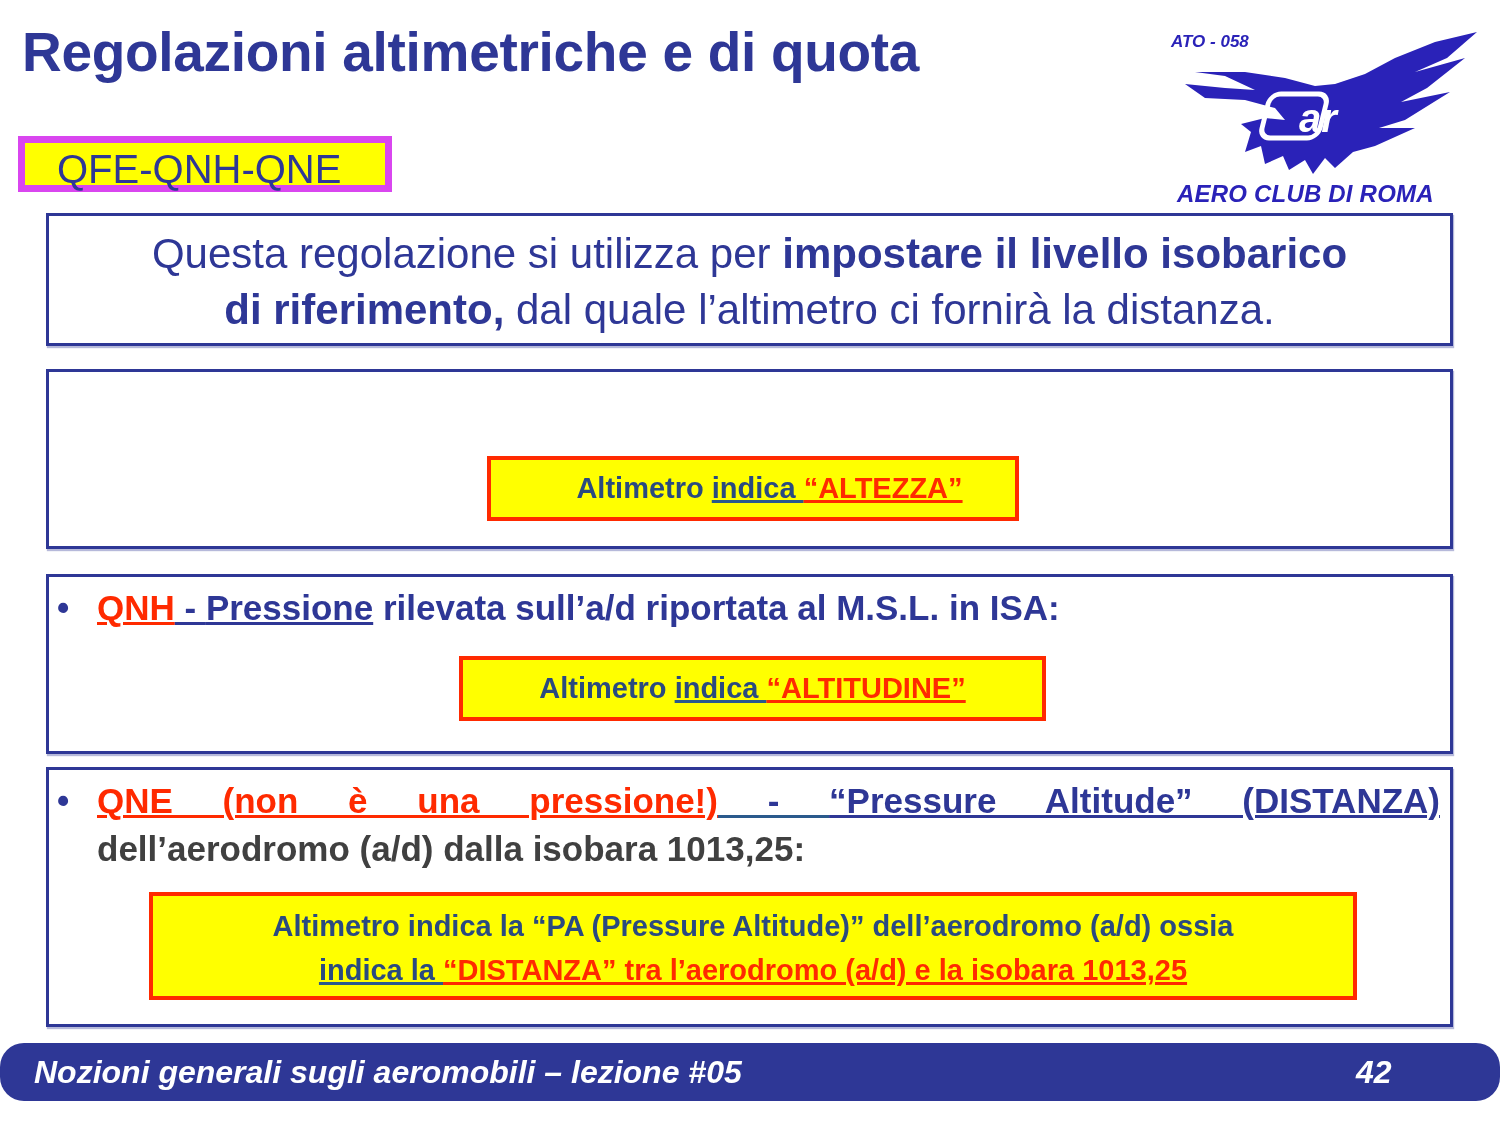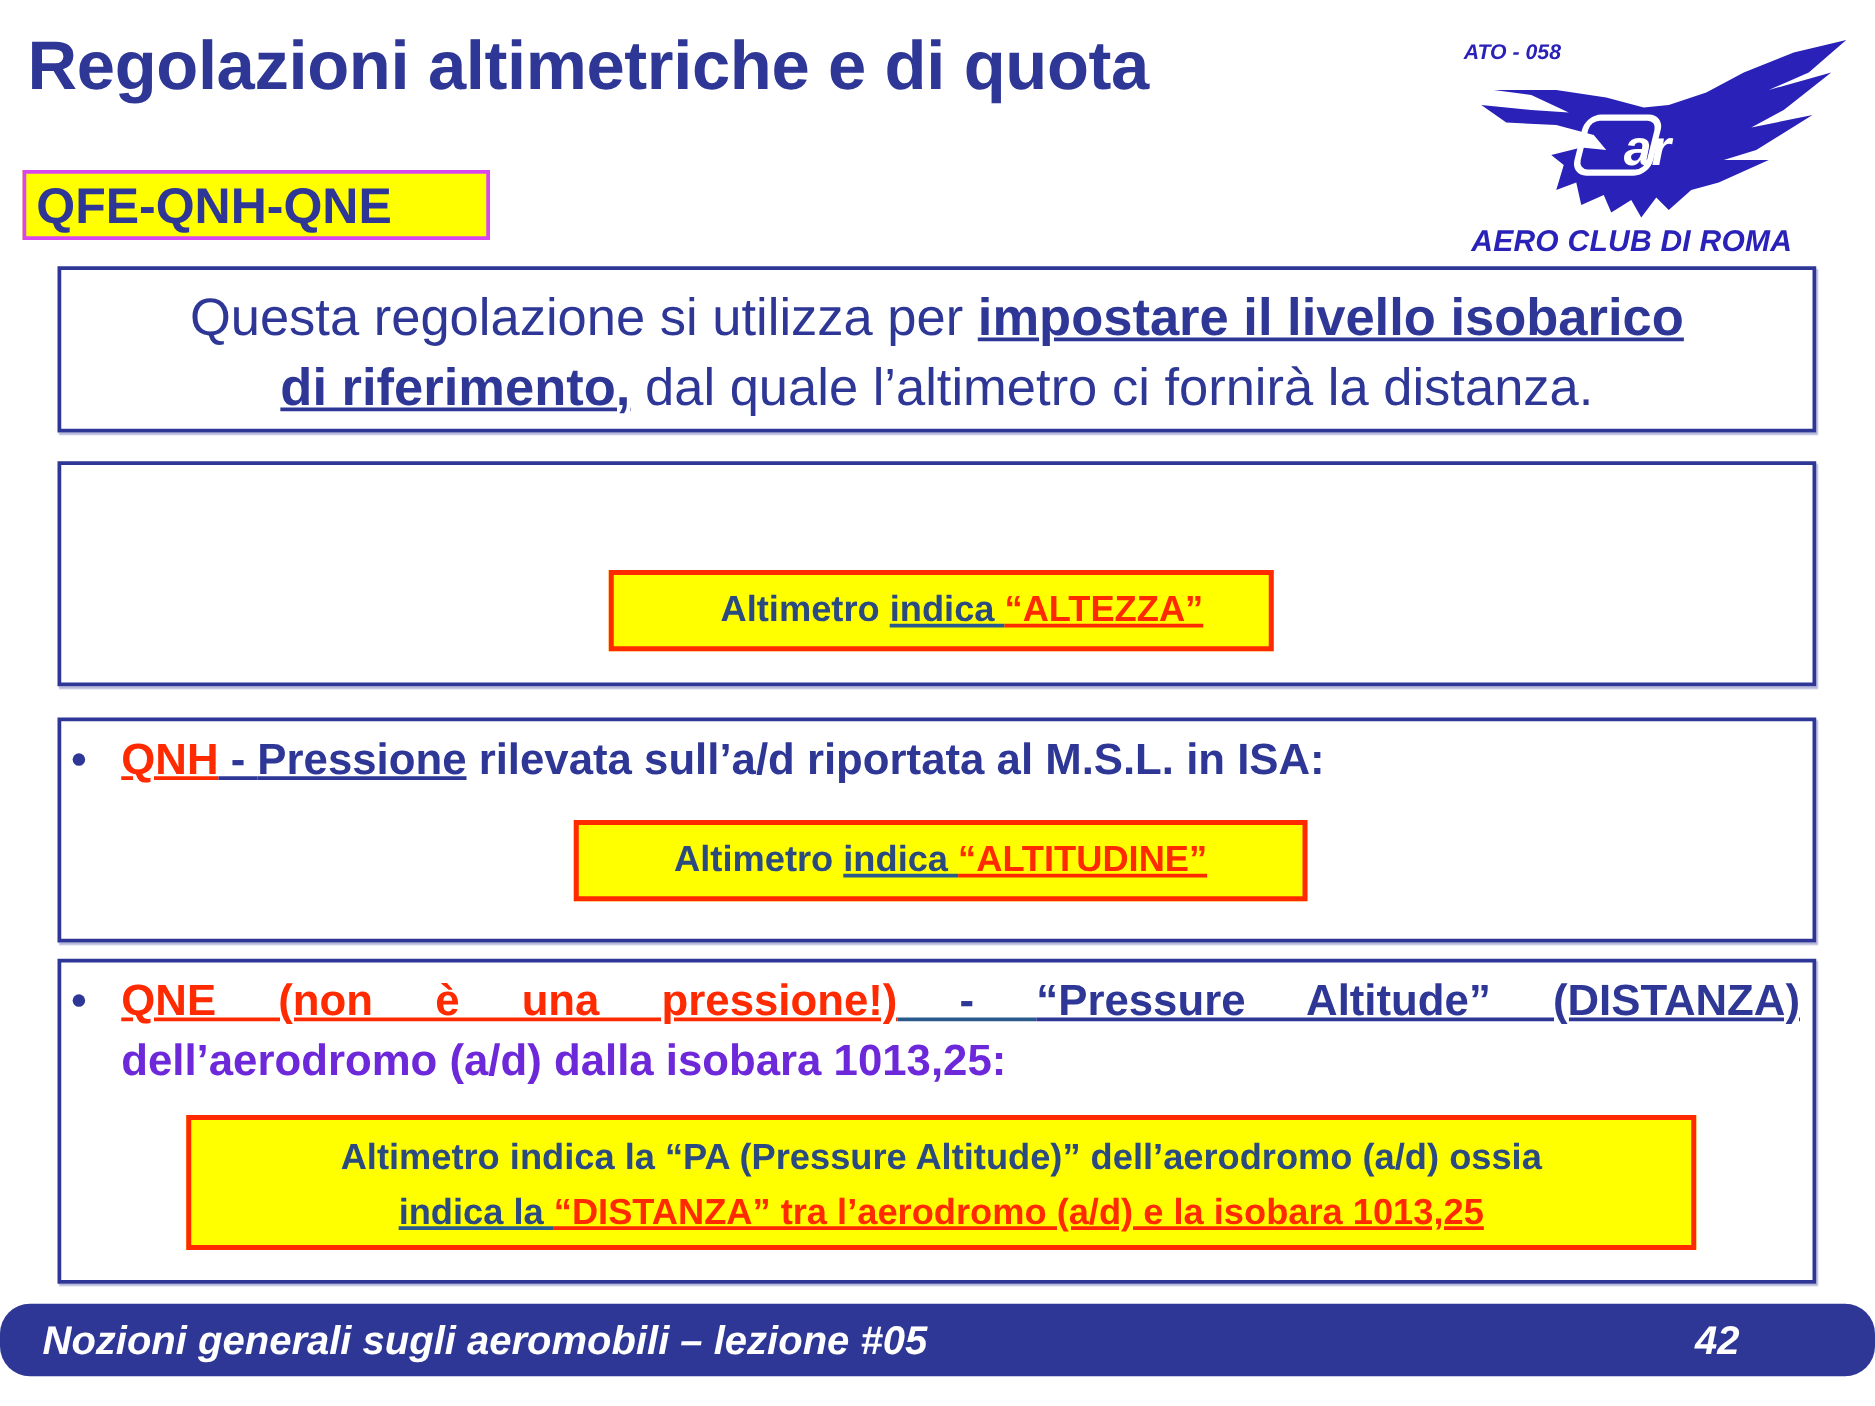--- a/index.html
+++ b/index.html
@@ -9,63 +9,63 @@
     font-family:"Liberation Sans", sans-serif;
     color:#2e3796;
   }
   .title {
     position:absolute; left:22px; top:20px;
     font-size:55px; font-weight:bold; color:#2e3796; letter-spacing:-0.3px;
     white-space:nowrap;
   }
   .tag {
     position:absolute; left:18px; top:136px; width:374px; height:56px;
-    background:#ffff00; border:3px solid #d946ef; box-sizing:border-box;
-    font-size:40px; font-weight:bold; color:#2e3796;
-    padding-left:8px; line-height:52px; white-space:nowrap;
+    background:#ffff00; border:7px solid #d946ef; box-sizing:border-box;
+    font-size:40px; font-weight:normal; color:#2e3796;
+    padding-left:32px; line-height:52px; white-space:nowrap;
   }
   .logo { position:absolute; left:1165px; top:28px; width:320px; height:180px; }
   .logo-ato {
     position:absolute; left:6px; top:4px; font-size:17px; font-weight:bold; font-style:italic;
     color:#2a22b8; white-space:nowrap;
   }
   .logo-name {
     position:absolute; left:12px; top:152px; font-size:24px; font-weight:bold; font-style:italic;
     color:#2a22b8; white-space:nowrap; letter-spacing:0.2px;
   }
   .logo svg { position:absolute; left:0; top:0; }
 
   .box {
     position:absolute; box-sizing:border-box; border:3px solid #2e3796; background:#fff;
     box-shadow:1px 2px 1px rgba(46,55,150,0.35);
   }
   .intro {
     left:46px; top:213px; width:1407px; height:133px;
     text-align:center; font-size:42px; line-height:56px; padding-top:10px; color:#2e3796;
   }
-  .intro b { text-decoration:underline; text-decoration-thickness:3px; }
+  .intro b { text-decoration-thickness:3px; }
 
   .section { left:46px; width:1407px; }
   .s1 { top:369px; height:180px; }
   .s2 { top:574px; height:180px; }
   .s3 { top:767px; height:260px; }
 
   .bullet-line {
     position:absolute; left:8px; right:10px; top:8px;
     font-size:35px; font-weight:bold; line-height:46px; color:#2e3796; white-space:nowrap;
   }
   .bullet-dot { display:inline-block; width:40px; color:#2e3796; }
   .red { color:#ff2a00; }
   .u-red { text-decoration:underline; text-decoration-color:#ff2a00; text-decoration-thickness:3px; }
   .u-blue { text-decoration:underline; text-decoration-color:#2e3796; text-decoration-thickness:3px; }
   .u-teal { text-decoration:underline; text-decoration-color:#2a5a8c; text-decoration-thickness:3px; }
 
   .s3 .bullet-line { white-space:normal; text-align:justify; text-align-last:justify; }
   .s3 .line2 {
-    position:absolute; left:48px; top:56px; font-size:35px; font-weight:bold; color:#6d28d9;
+    position:absolute; left:48px; top:56px; font-size:35px; font-weight:bold; color:#404040;
     line-height:46px; white-space:nowrap;
   }
 
   .callout {
     position:absolute; box-sizing:border-box; background:#ffff00;
     border:4px solid #ff2a00; text-align:center; font-weight:bold;
     color:#2a4a80; white-space:nowrap;
   }
   .c1 { left:438px; top:84px; width:532px; height:65px; font-size:29px; line-height:57px;padding-left:33px; }
   .c2 { left:410px; top:79px; width:587px; height:65px; font-size:29px; line-height:57px; }

